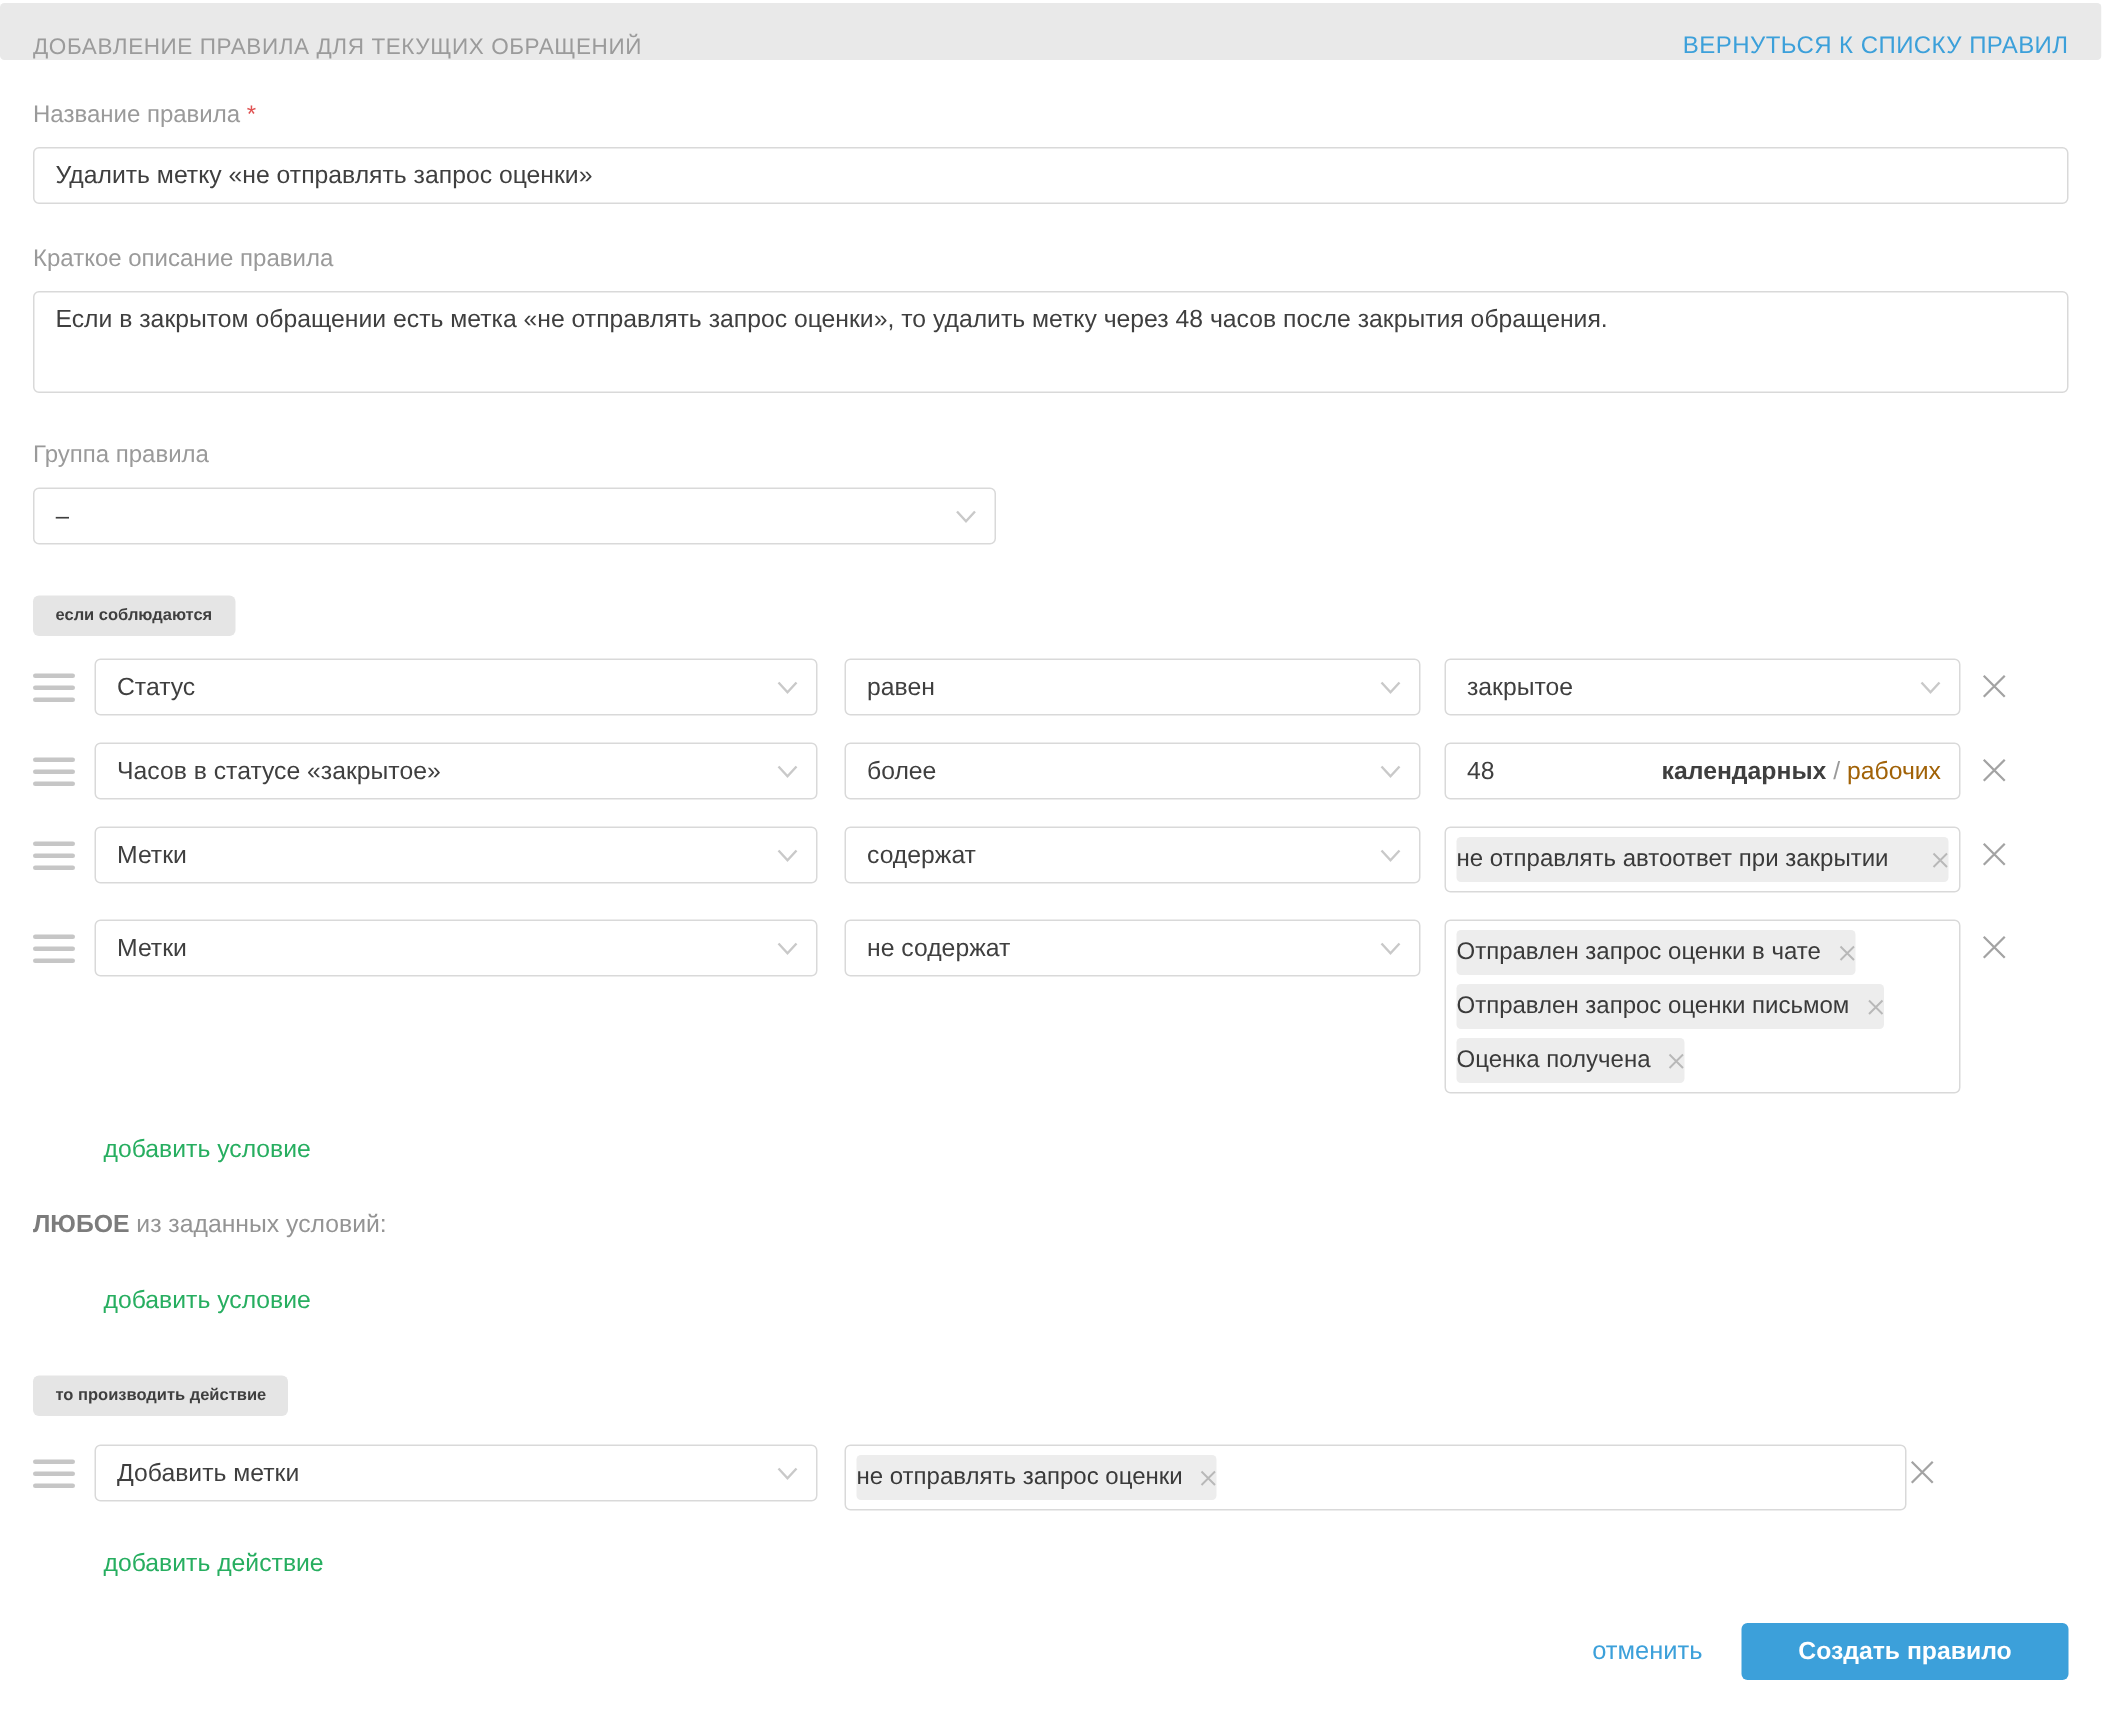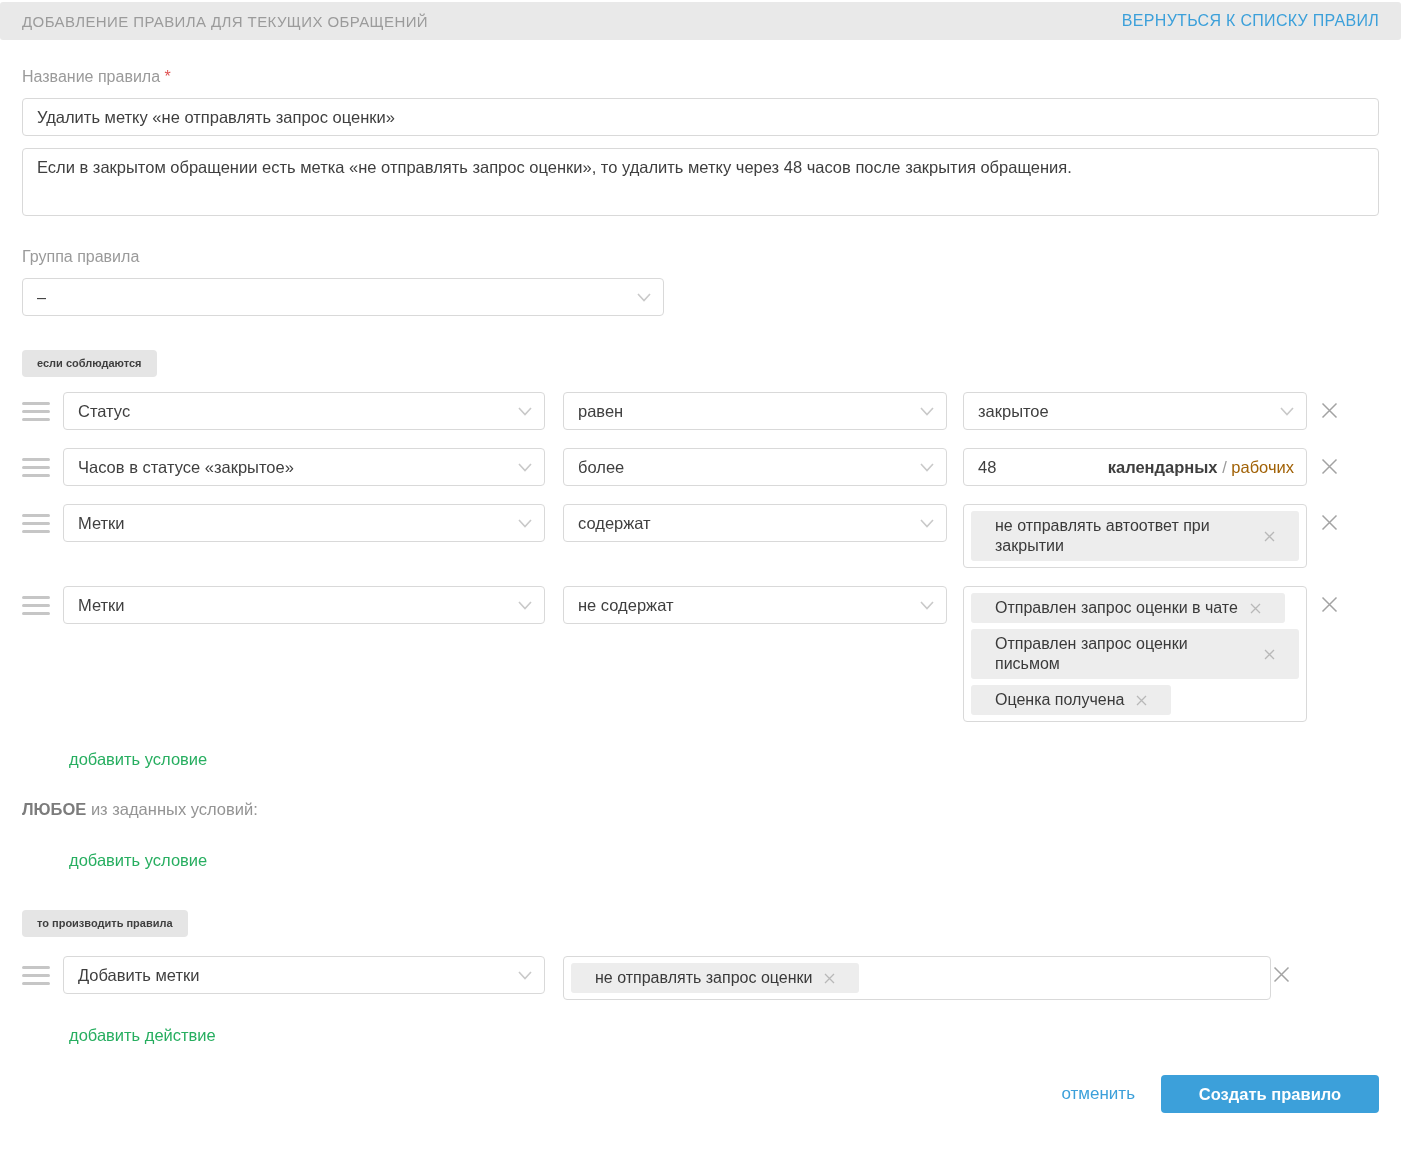--- a/index.html
+++ b/index.html
@@ -5,21 +5,21 @@
   * { box-sizing: border-box; margin: 0; padding: 0; }
   html, body { background: #ffffff; }
   body {
     width: 1401px; min-height: 1155px;
     font-family: "Liberation Sans", "DejaVu Sans", sans-serif;
     color: #3f3f3f;
   }
   
   .topbar {
     margin-top: 2px; height: 38px; background: #e9e9e9; border-radius: 3px;
-    display: flex; align-items: center; justify-content: space-between;
+    display: flex; align-items: flex-end; justify-content: space-between;
     padding: 0 22px;
   }
   .topbar-title {
     font-size: 15px; color: #9b9b9b; letter-spacing: .4px; text-transform: uppercase;
   }
   .topbar-link {
     font-size: 16px; color: #3ca0da; letter-spacing: .3px; text-transform: uppercase;
     text-decoration: none; cursor: pointer;
   }
   
@@ -72,21 +72,21 @@
   .numbox .units { white-space: nowrap; }
   .units .u-sel { font-weight: bold; color: #3f3f3f; cursor: pointer; }
   .units .u-sep { color: #9a9a9a; }
   .units .u-alt { color: #a16207; cursor: pointer; }
   .tagsbox {
     min-height: 38px; padding: 6px 7px;
     display: flex; flex-direction: column; align-items: flex-start; gap: 6px;
   }
   .tag {
     display: inline-flex; align-items: center; gap: 12px; max-width: 100%;
-    background: #ededed; border-radius: 3px; padding: 5px 24px;
+    background: #ededed; border-radius: 3px; padding: 5px 0;
     font-size: 16px; color: #3a3a3a; line-height: 1.25;
   }
   .tag.tag-fill { width: 100%; justify-content: space-between; }
   .tag .tag-x { color: #b8b8b8; cursor: pointer; flex: 0 0 auto; display: inline-flex; }
   .row-x { margin-top: 8px; cursor: pointer; display: inline-flex; padding: 2px; }
   
   .add-link {
     display: inline-block; margin: 10px 0 0 47px;
     font-size: 16.5px; color: #27ae60; cursor: pointer; text-decoration: none;
   }
@@ -116,20 +116,21 @@
 </div>
 
 <div class="content">
 
   <div class="field-label">
     <span>Название правила</span>
     <span class="req">*</span>
   </div>
   <input class="text-input" type="text" value="Удалить метку «не отправлять запрос оценки»" style="">
 
+  <div class="field-label">Краткое описание правила</div>
   <textarea class="textarea" style="">Если в закрытом обращении есть метка «не отправлять запрос оценки», то удалить метку через 48 часов после закрытия обращения.</textarea>
 
   <div class="field-label">Группа правила</div>
   <div class="selectbox group-select">
     <span class="sb-label">–</span>
     <svg class="chev" width="14" height="9" viewBox="0 0 14 9">
         <polyline points="1,1 7,7.5 13,1" fill="none" stroke="#c9c9c9" stroke-width="1.6"></polyline>
       </svg>
   </div>
 
@@ -282,21 +283,21 @@
     </div>
 
   <a class="add-link">добавить условие</a>
 
   <div class="cond-label any-label">
     <b>ЛЮБОЕ</b><span> из заданных условий:</span>
   </div>
 
   <div><a class="add-link second" style="margin-left:47px">добавить условие</a></div>
 
-  <div><span class="badge then">то производить правила</span></div>
+  <div><span class="badge then">то производить действие</span></div>
 
   <div class="rows actions" id="action-rows">
       <div class="rule-row">
         <span class="drag-handle">
           <i></i>
           <i></i>
           <i></i>
         </span>
         <div class="selectbox col-field">
           <span class="sb-label">Добавить метки</span>

